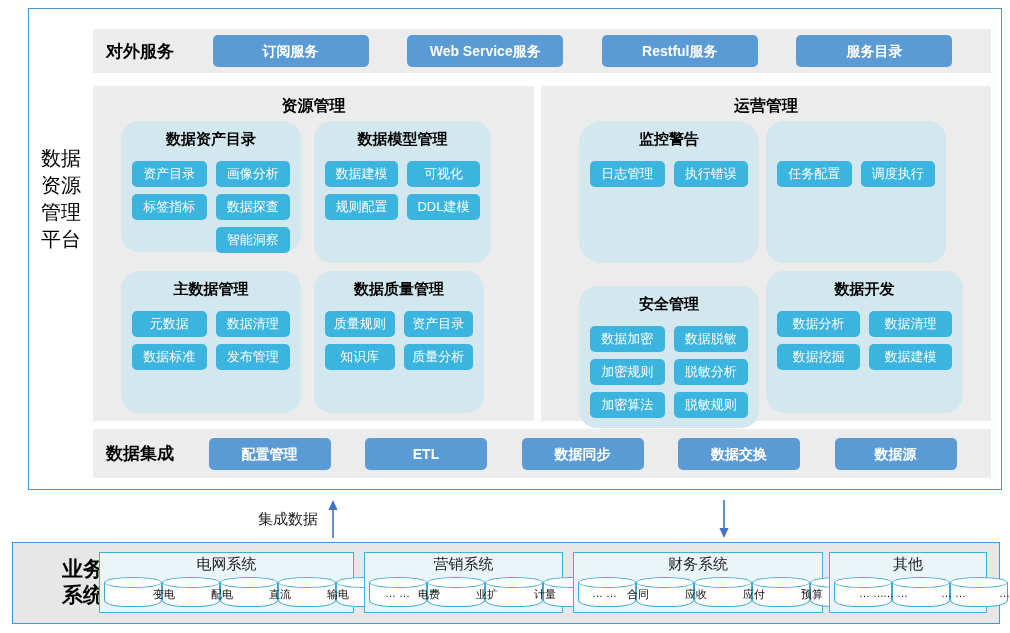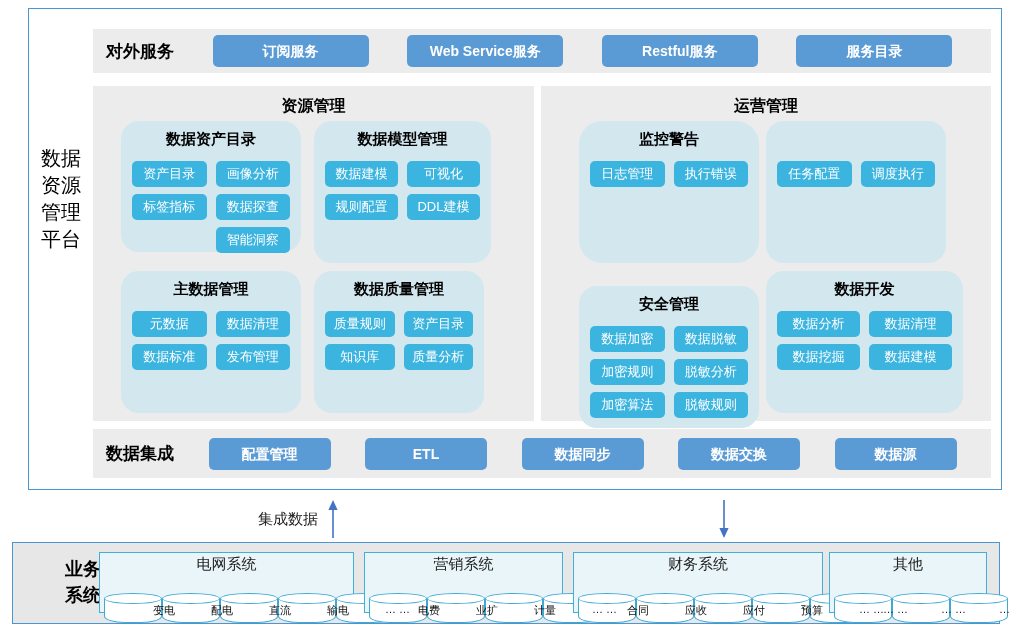--- a/index.html
+++ b/index.html
@@ -72,34 +72,34 @@
   .flow-down{left:694px;top:500px;flex-direction:column;}
   .flow svg{display:block;}
 
   
   .biz-box{
     position:absolute;left:12px;top:542px;width:988px;height:82px;
     background:#e7e7e7;border:1px solid #4a96d2;box-sizing:border-box;
   }
   .biz-label{
     position:absolute;left:30px;top:13px;width:80px;text-align:center;
-    font-size:18px;font-weight:bold;line-height:26px;
+    font-size:21px;font-weight:bold;line-height:26px;
   }
   .sys-box{
     position:absolute;top:9px;height:61px;background:#eaf5f9;
     border:1px solid #41b0d8;box-sizing:border-box;
   }
   .sys-grid  {left:86px; width:255px;}
   .sys-market{left:351px;width:199px;}
   .sys-fin   {left:560px;width:250px;}
   .sys-other {left:816px;width:158px;}
   .sys-title{text-align:center;font-size:15px;color:#222;margin-top:2px;}
   .sys-items{display:flex;justify-content:space-evenly;align-items:flex-start;padding:0 4px;}
   .cyl{
-    position:relative;width:58px;height:24px;background:#fff;margin-top:25px;
+    position:relative;width:58px;height:24px;background:#fff;margin-top:9px;
     border:1px solid #3fa9d4;border-top:none;
     border-radius:0 0 21px 21px / 0 0 7px 7px;box-sizing:border-box;padding-left:48px;
   }
   .cyl::before{
     content:"";position:absolute;left:-1px;right:-1px;top:-6px;height:11px;
     background:#fff;border:1px solid #3fa9d4;border-radius:50%;box-sizing:border-box;
   }
   .cyl-label{
     position:relative;z-index:1;display:block;text-align:center;
     font-size:11px;margin-top:4px;color:#111;white-space:nowrap;

